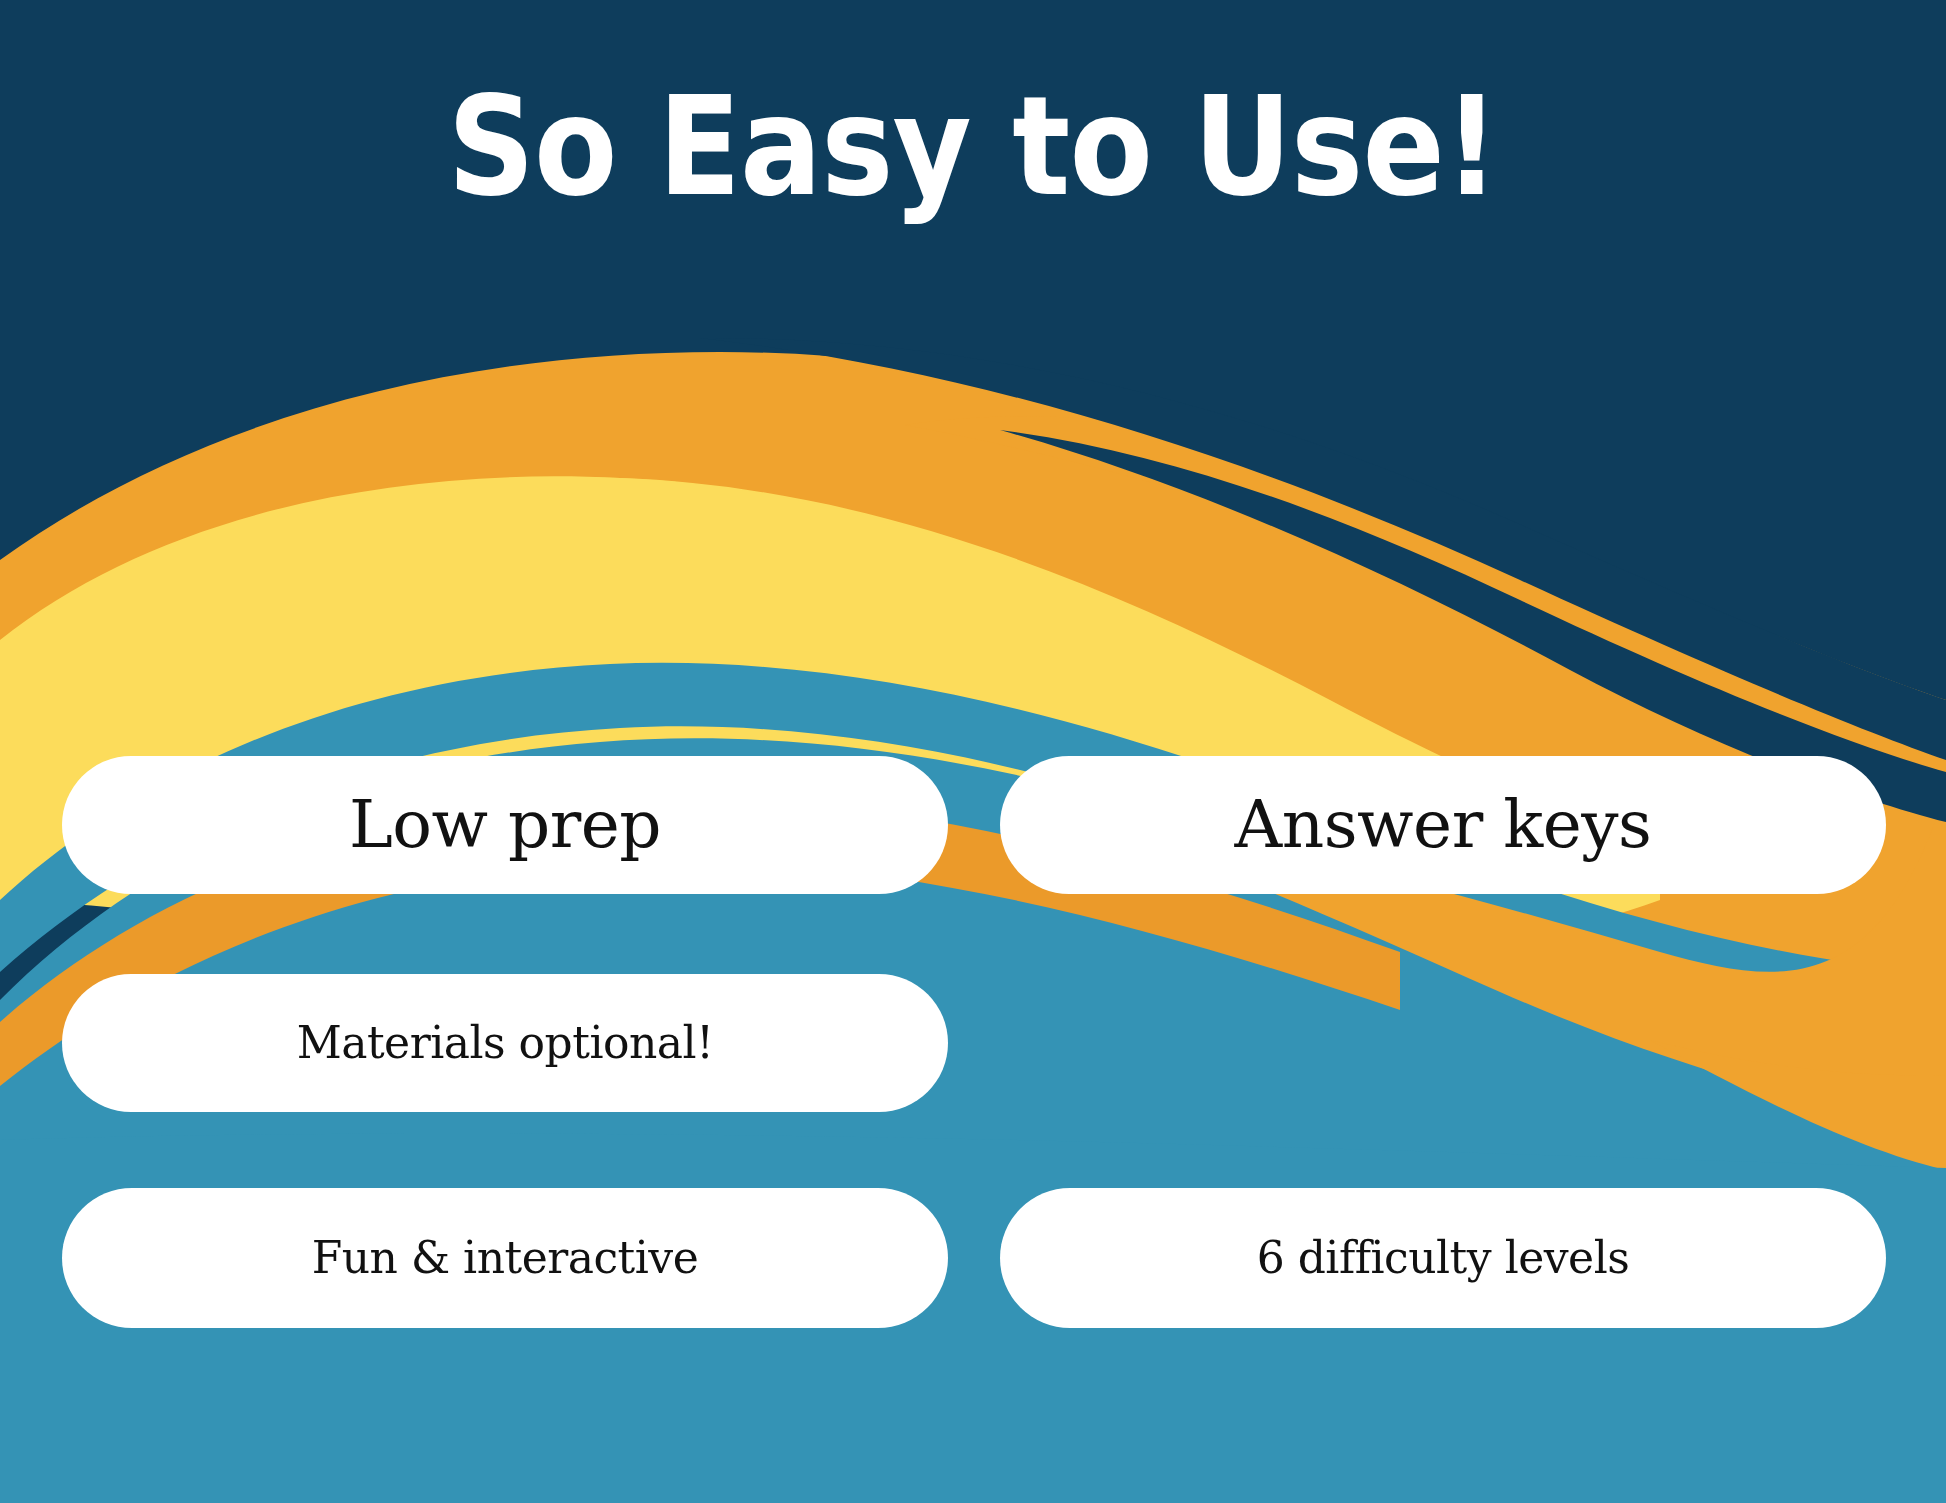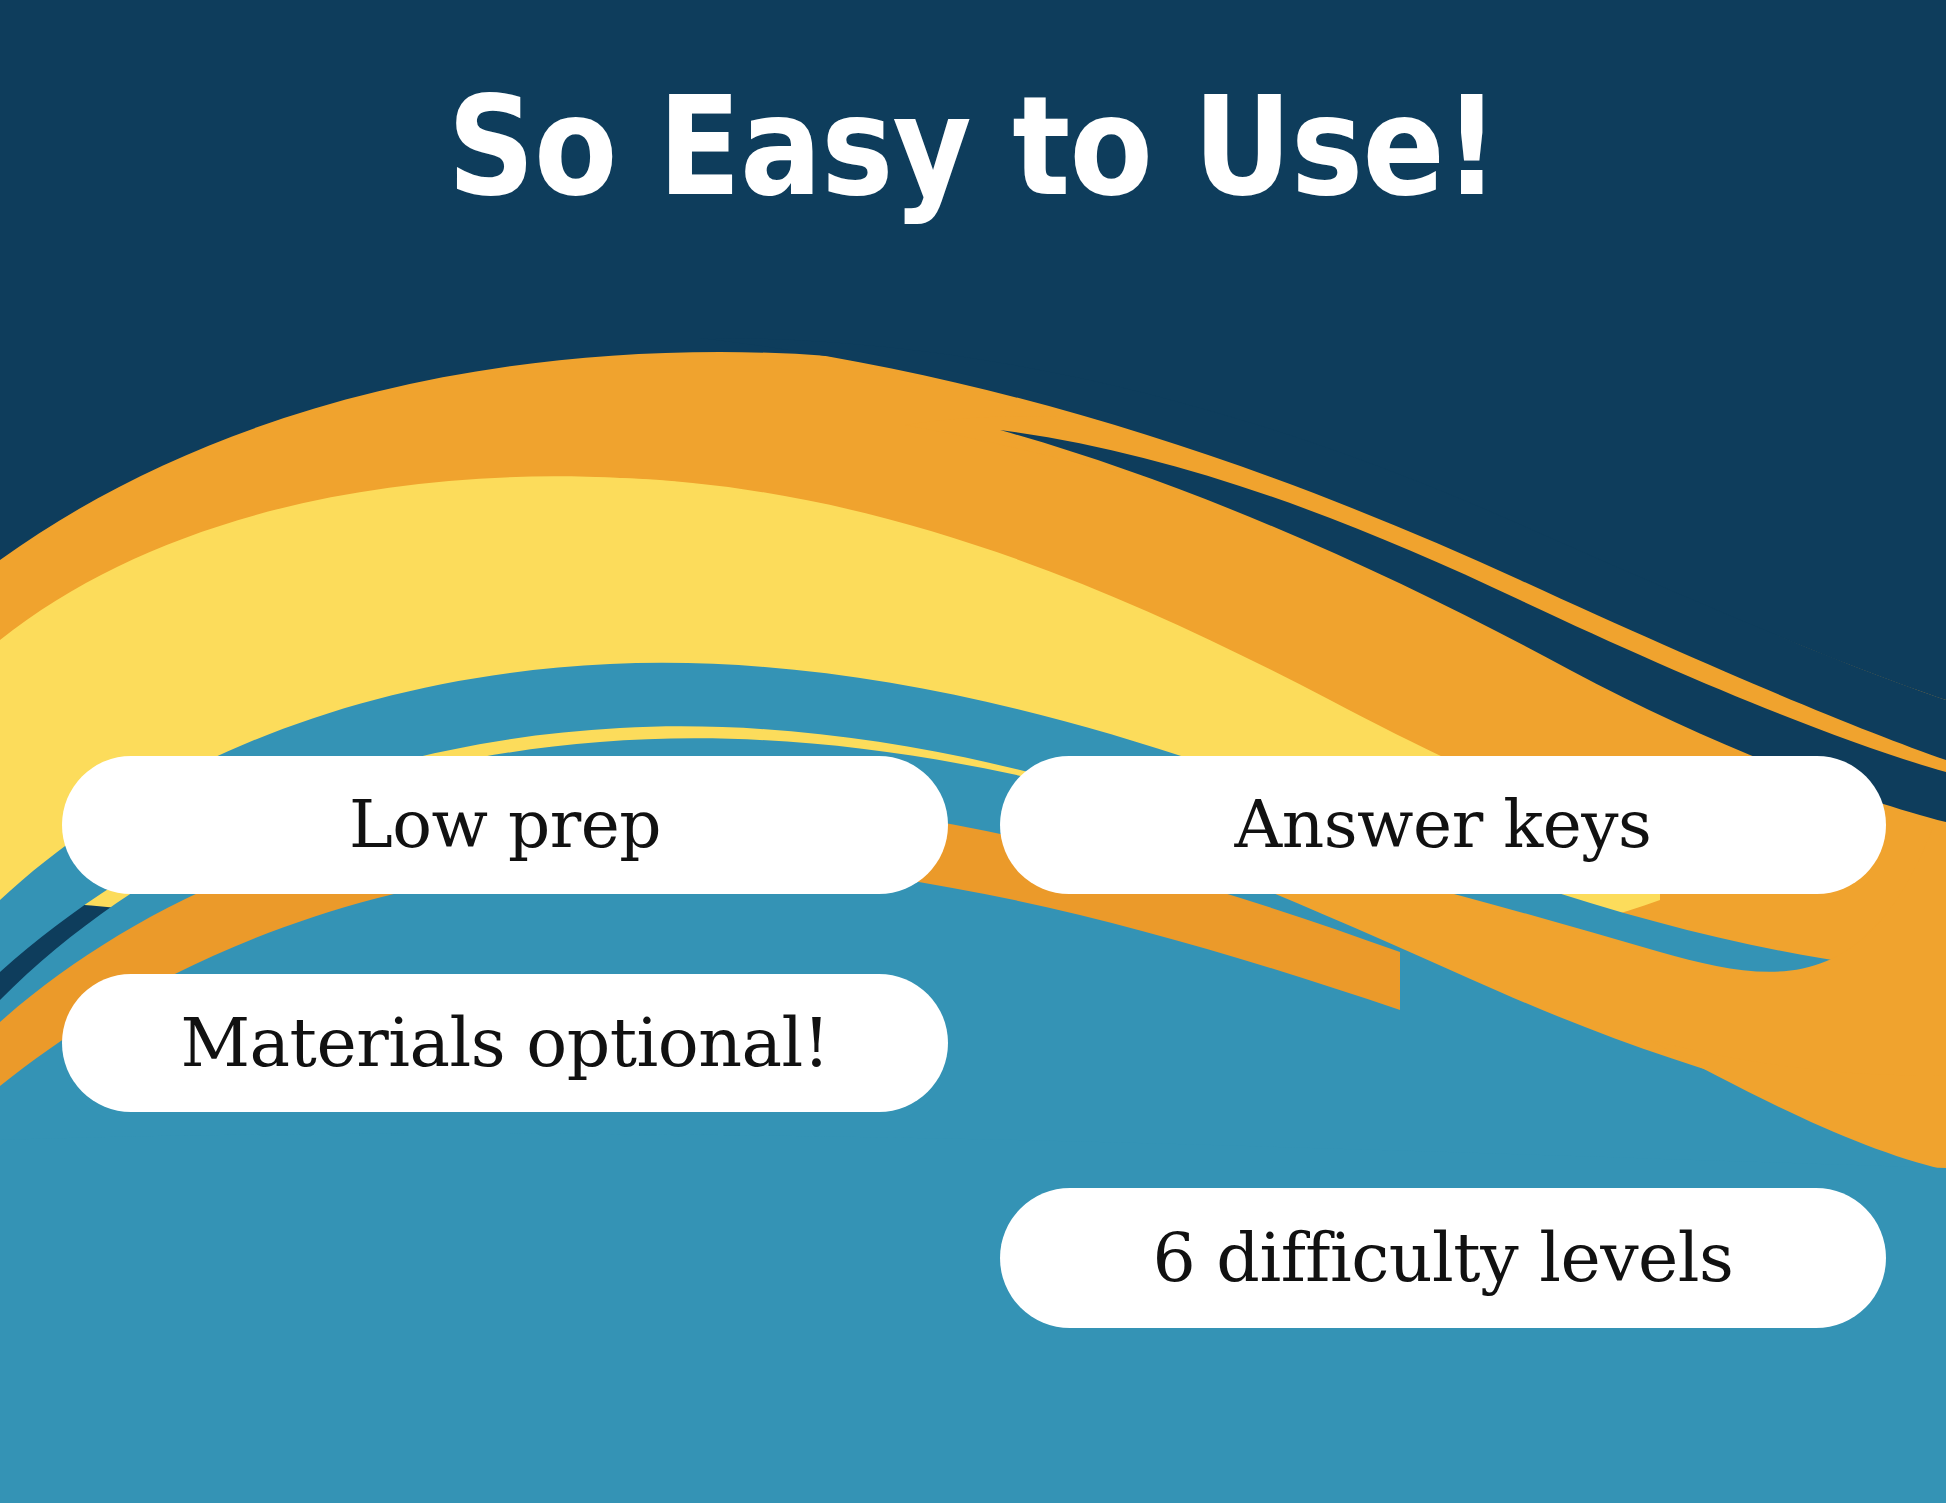--- a/index.html
+++ b/index.html
@@ -77,21 +77,21 @@
 
   
   .col-l { left: 62px;  width: 886px; }
   .col-r { left: 1000px; width: 886px; }
 
   .row-1 { top: 756px;  height: 138px; }
   .row-2 { top: 974px;  height: 138px; }
   .row-3 { top: 1188px; height: 140px; }
 
   
-  .sz-sm { font-size: 68px; }
+  .sz-sm { font-size: 44px; }
 </style>
 </head>
 <body>
 
 <div id="canvas">
 
   <div class="top-sliver sliver-a"></div>
   <div class="top-sliver sliver-b"></div>
   <div class="top-sliver sliver-c"></div>
 
@@ -191,17 +191,18 @@
 
   <div class="pill-grid">
 
     <div class="pill col-l row-1">Low prep</div>
 
     <div class="pill col-r row-1">Answer keys</div>
 
     <div class="pill col-l row-2 sz-sm">Materials optional!</div>
 
 
+    <div class="pill col-l row-3 sz-sm">Fun &amp; interactive</div>
 
     <div class="pill col-r row-3 sz-sm">6 difficulty levels</div>
   </div>
 
 </div>
 
 </body></html>

